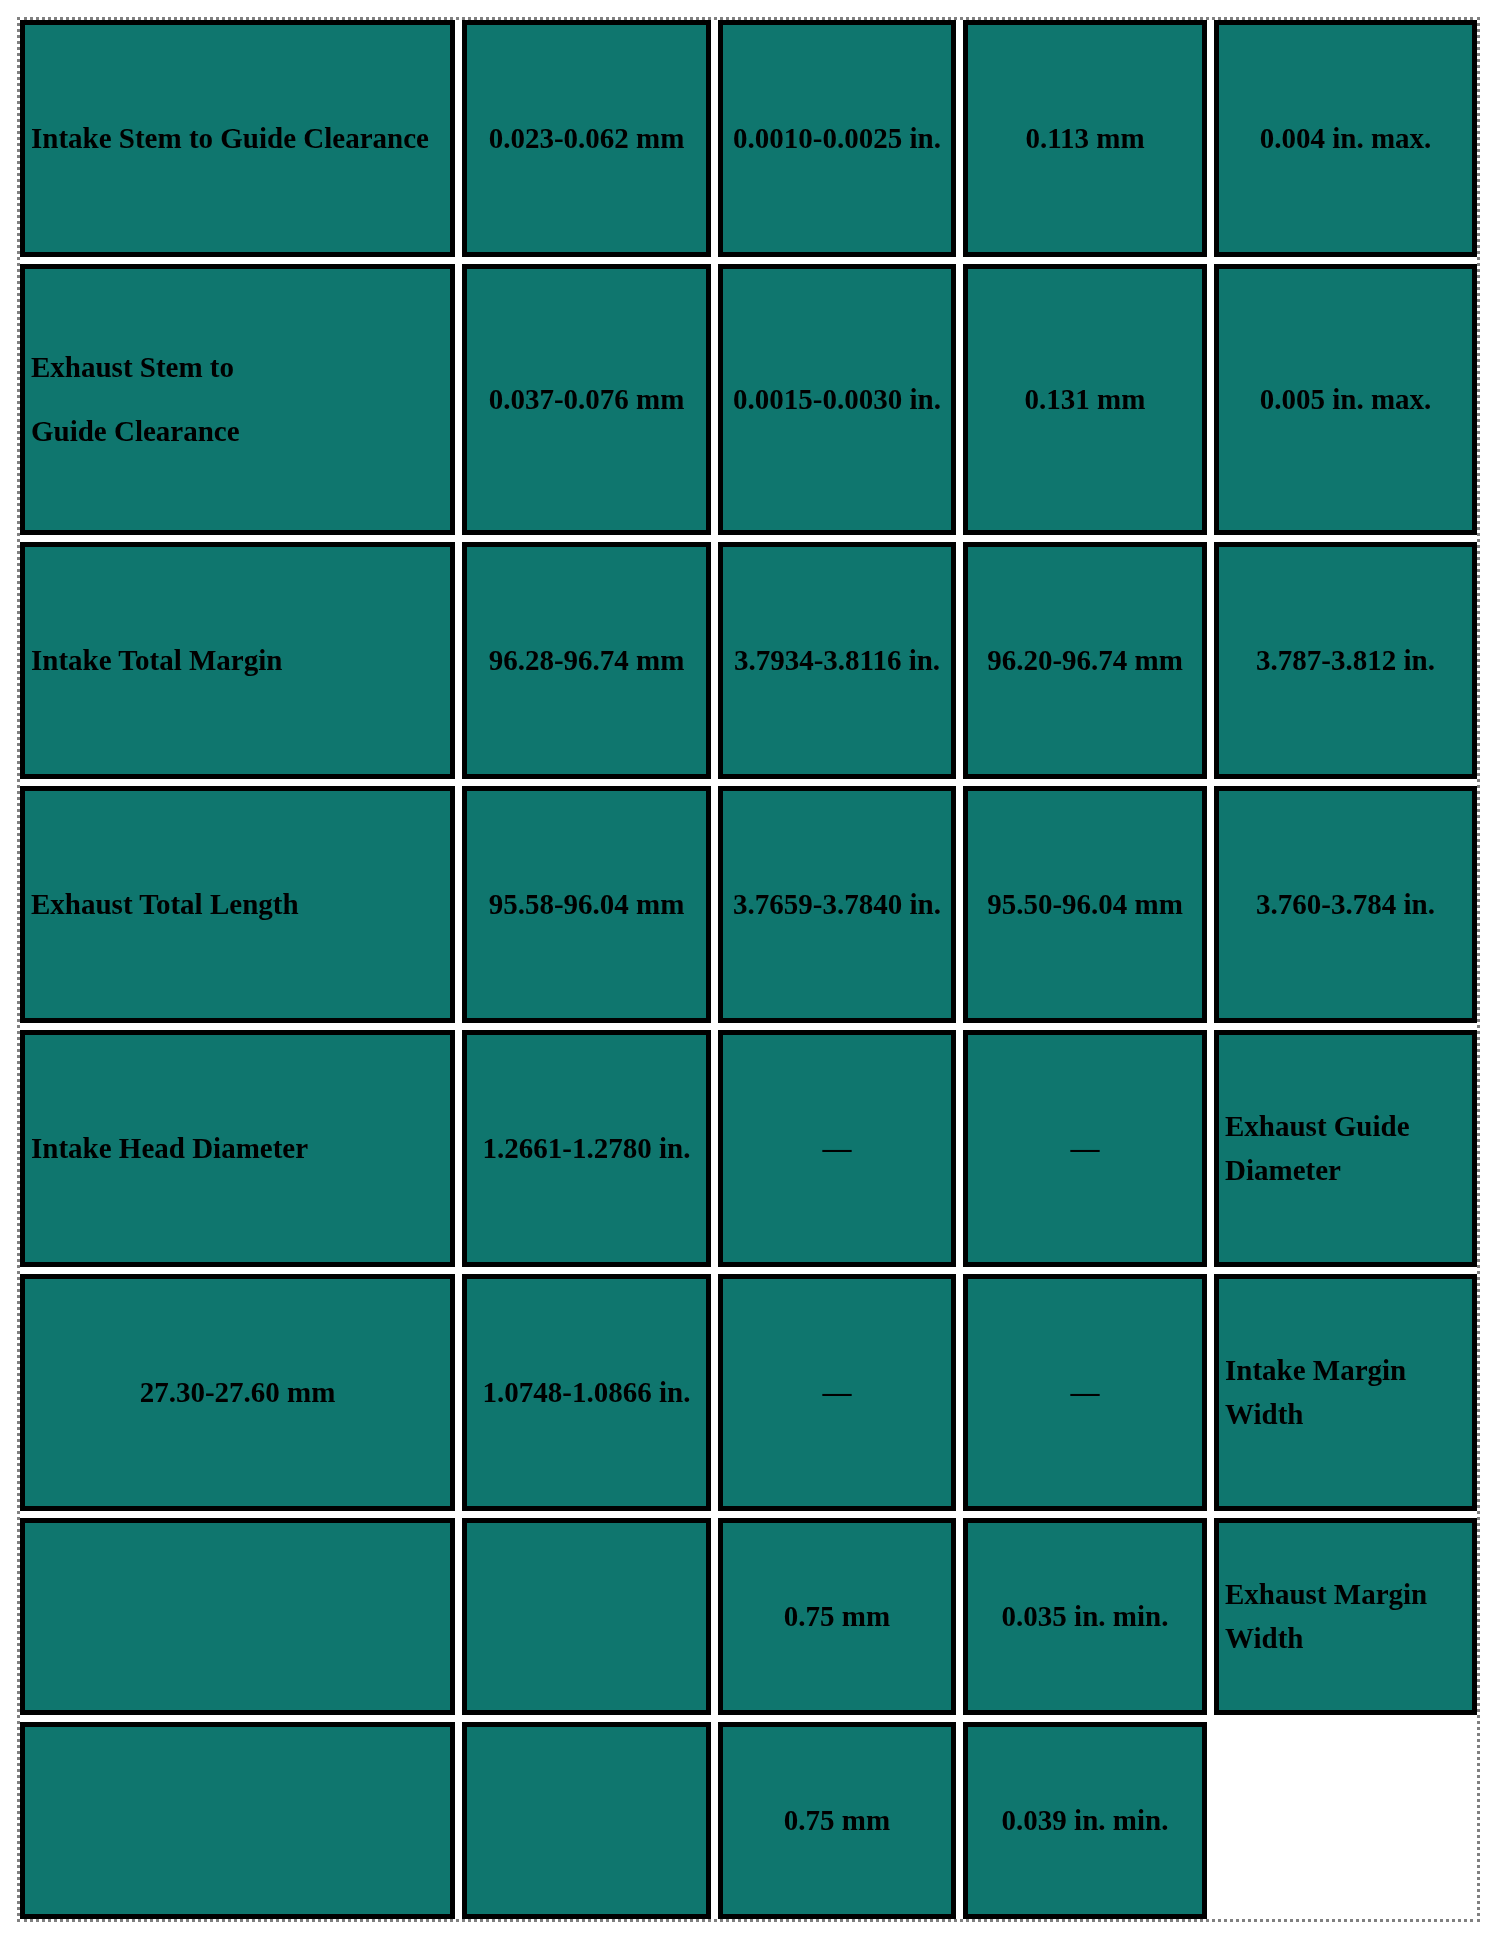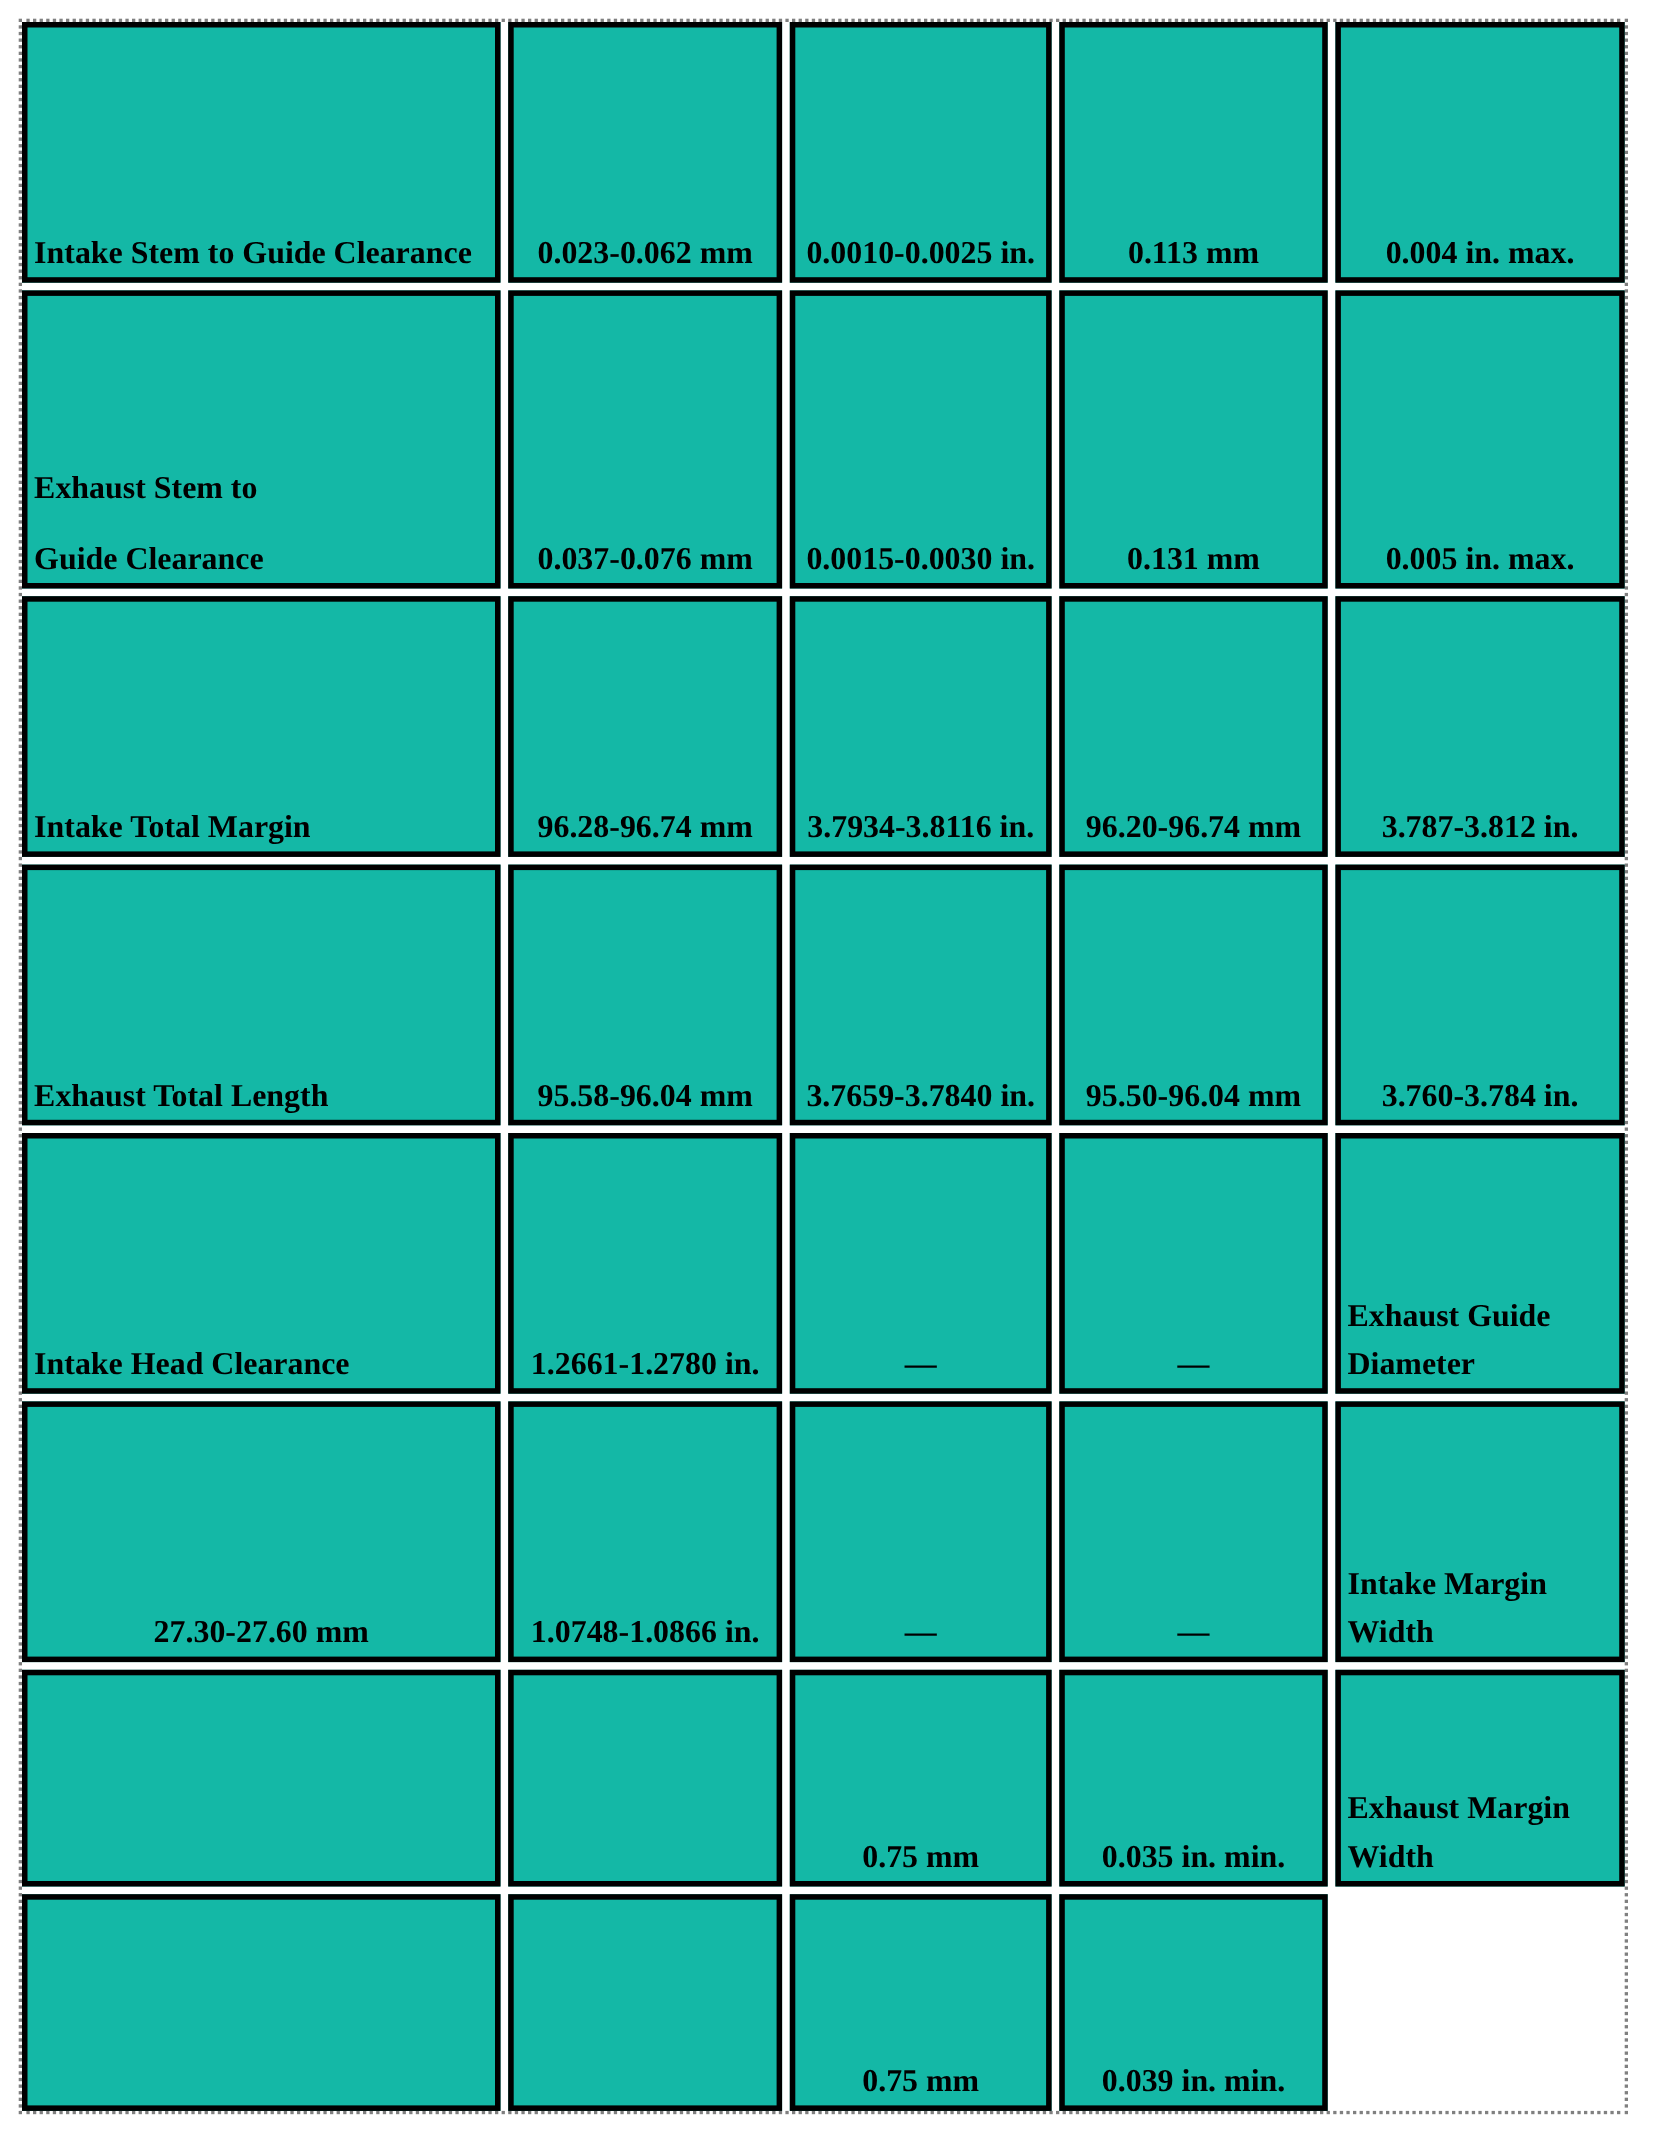--- a/index.html
+++ b/index.html
@@ -22,28 +22,28 @@
     display: grid;
     grid-template-columns: 435px 249px 238px 244px 263px;
     grid-template-rows: 237px 271px 237px 237px 237px 237px 197px 197px;
     gap: 7px;
     border: 3px dotted var(--outer-border, #808080);
     background: var(--page-bg, #ffffff);
   }
   .cell {
     box-sizing: border-box;
     border: 5px solid var(--cell-border, #000000);
-    background: #14b8a6;
+    background: #0f766e;
     color: var(--text-color, #000000);
     font-weight: bold;
     font-size: 29px;
     line-height: 1.5;
     display: flex;
     flex-direction: column;
-    justify-content: flex-end;
+    justify-content: center;
   }
   .cell.label {
     align-items: flex-start;
     text-align: left;
     padding-left: 6px;
     padding-right: 8px;
   }
   .cell.label p { margin: 0; }
   .cell.label.spaced p + p { margin-top: 20px; }
   .cell.value {
@@ -81,21 +81,21 @@
       <div class="cell value">96.20-96.74 mm</div>
       <div class="cell value">3.787-3.812 in.</div>
       <div class="cell label">
         <p>Exhaust Total Length</p>
       </div>
       <div class="cell value">95.58-96.04 mm</div>
       <div class="cell value">3.7659-3.7840 in.</div>
       <div class="cell value">95.50-96.04 mm</div>
       <div class="cell value">3.760-3.784 in.</div>
       <div class="cell label">
-        <p>Intake Head Clearance</p>
+        <p>Intake Head Diameter</p>
       </div>
       <div class="cell value">1.2661-1.2780 in.</div>
       <div class="cell value">—</div>
       <div class="cell value">—</div>
       <div class="cell label">
         <p>Exhaust Guide Diameter</p>
       </div>
       <div class="cell value">27.30-27.60 mm</div>
       <div class="cell value">1.0748-1.0866 in.</div>
       <div class="cell value">—</div>

